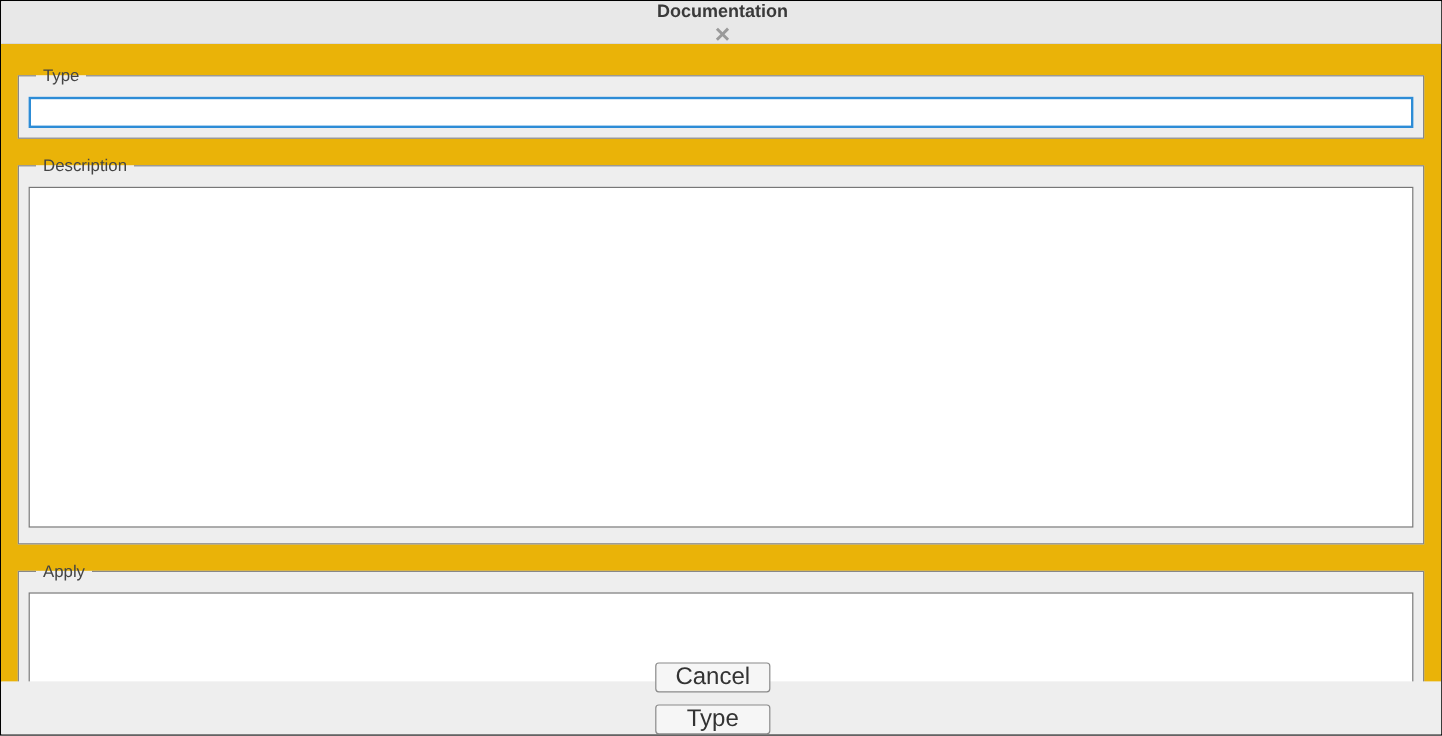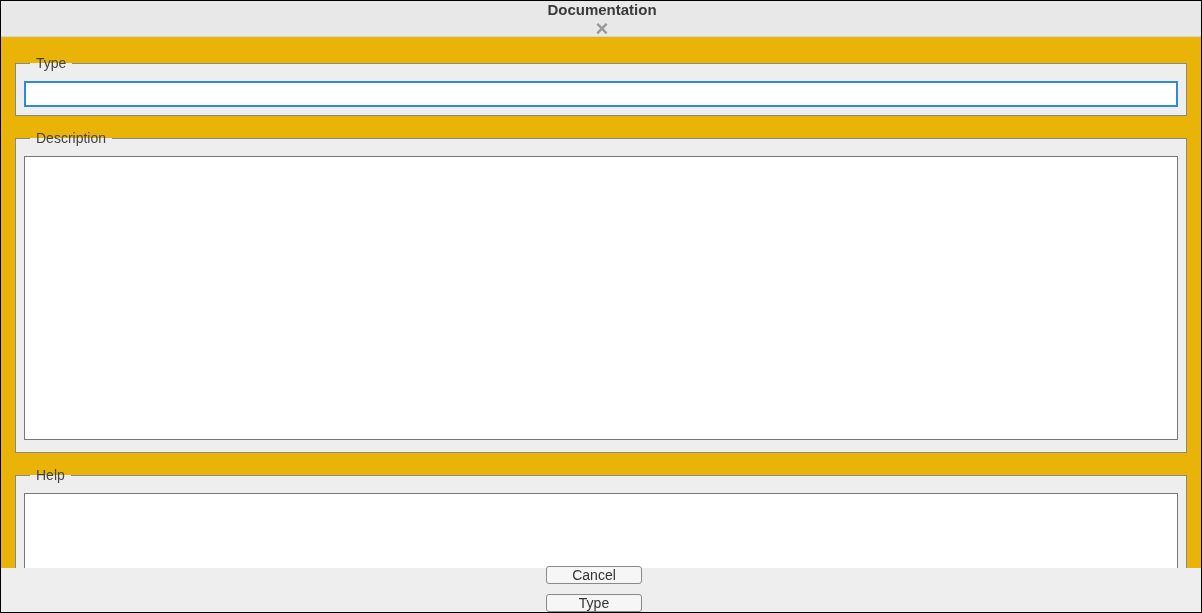--- a/index.html
+++ b/index.html
@@ -121,21 +121,21 @@
       display: flex;
       justify-content: flex-end;
       align-items: center;
       padding-right: 14px;
       gap: 10px;
       border-top: 1px solid #eeeeee;
     }
     .btn {
       width: 96px;
       height: 26px;
-      font-size: 14px;
+      font-size: 20px;
       color: #333;
       background: #f6f6f6;
       border: 1px solid #8a8a8a;
       border-radius: 3px;
       cursor: pointer;
       display: flex;
       align-items: center;
       justify-content: center;
     }
   </style>
@@ -155,21 +155,21 @@
       <legend>Type</legend>
       <input type="text" class="type-input" value="" style="">
     </fieldset>
 
     <fieldset>
       <legend>Description</legend>
       <textarea class="desc-textarea" style=""></textarea>
     </fieldset>
 
     <fieldset>
-      <legend>Help</legend>
+      <legend>Apply</legend>
       <textarea class="help-textarea" style=""></textarea>
     </fieldset>
 
   </div>
 
   <div class="button-bar">
     <button class="btn">Cancel</button>
     <button class="btn">Type</button>
   </div>
 

